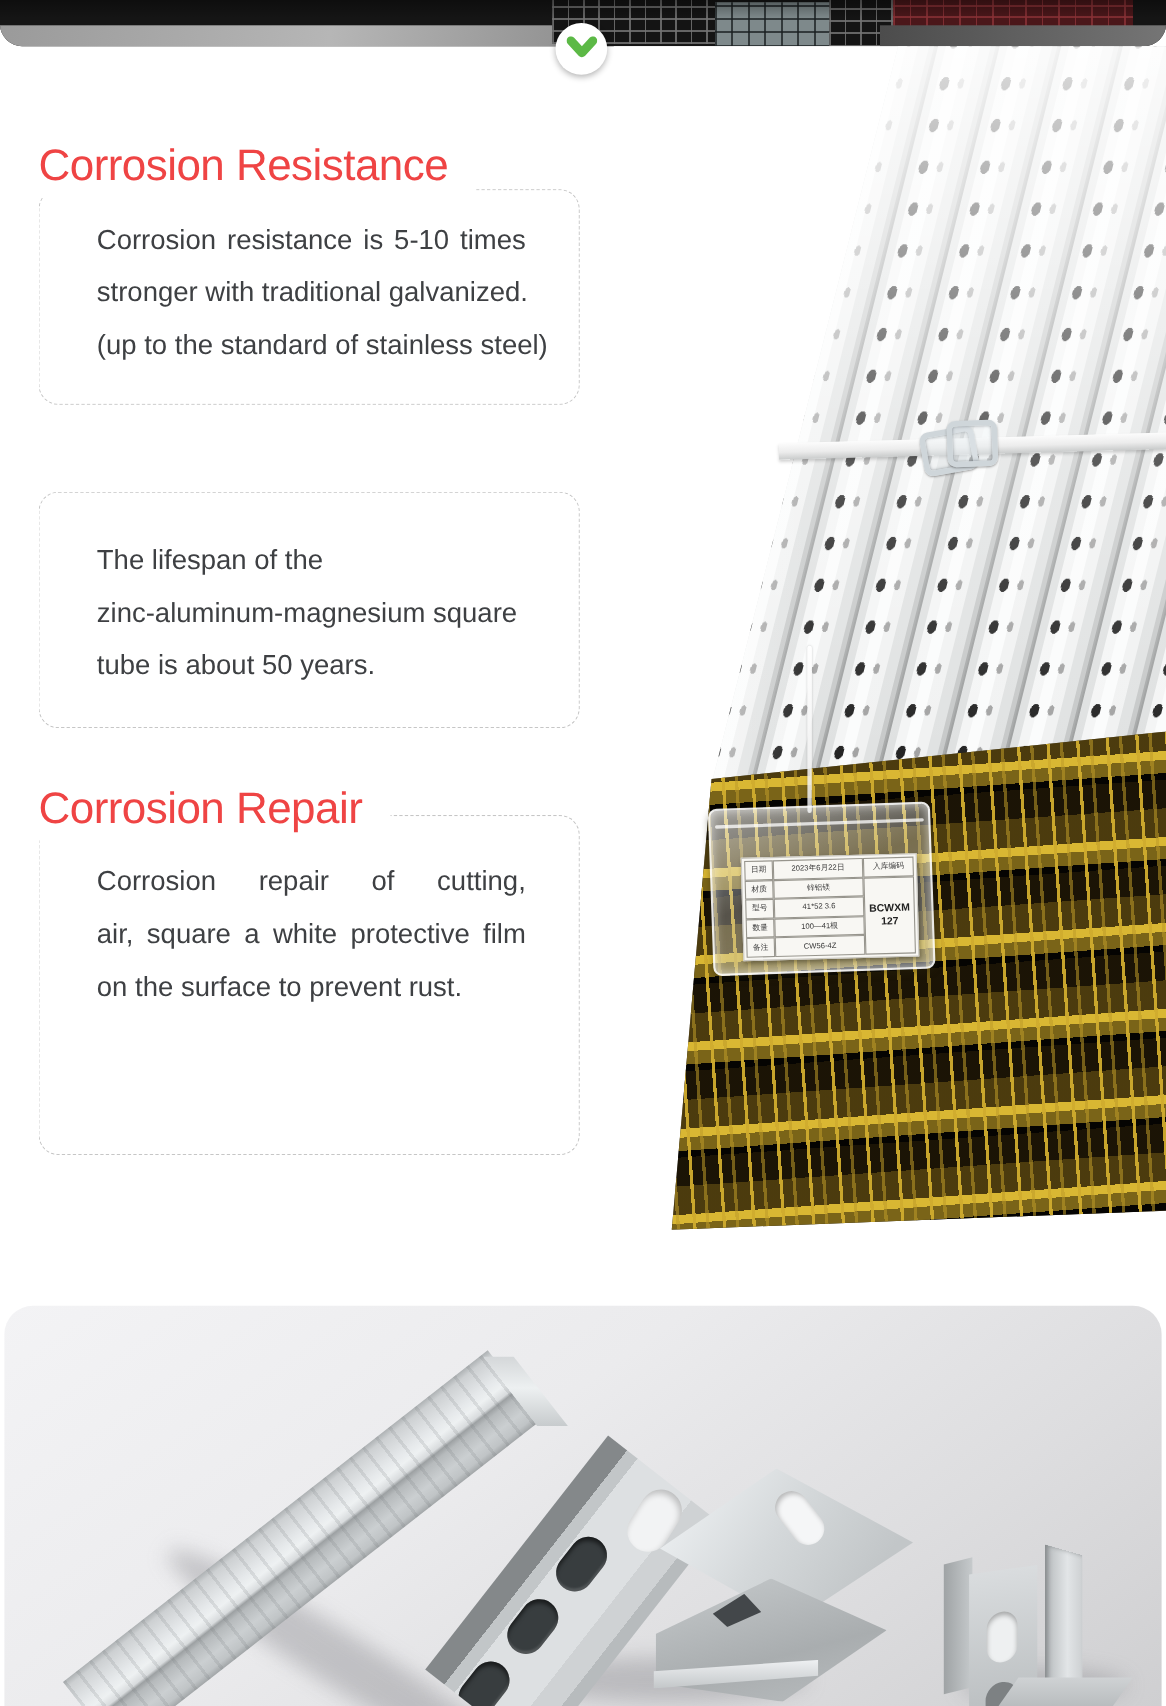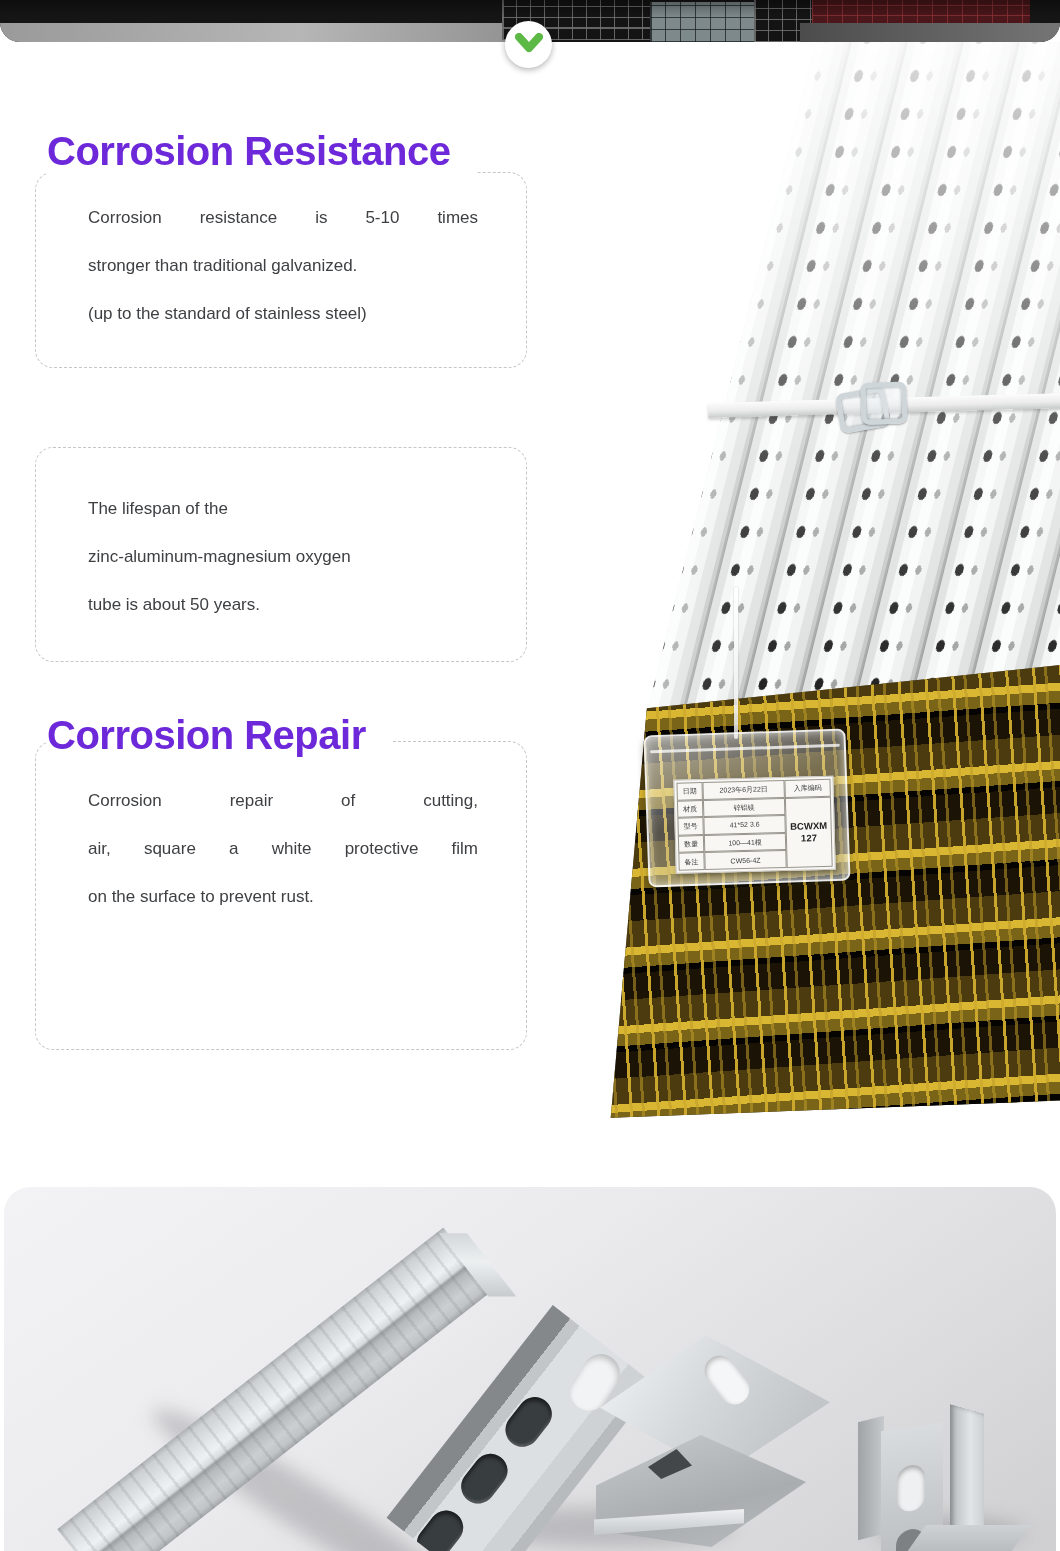--- a/index.html
+++ b/index.html
@@ -79,27 +79,27 @@
 
   
   .feature { position:absolute; left:35px; width:492px; }
   .f1 { top:172px; height:196px; }
   .f2 { top:447px; height:215px; }
   .f3 { top:741px; height:309px; }
   .feature-box { position:absolute; inset:0; border:1.5px dashed #c6c6c6; border-radius:18px; }
   .f1 .feature-box { padding:21px 48px 0 52px; }
   .f2 .feature-box { padding:37px 48px 0 52px; }
   .f3 .feature-box { padding:35px 48px 0 52px; }
-  .feature-title { position:absolute; margin:0; left:12px; background:#fff; z-index:2;
-    color:#6d28d9; font-size:40px; font-weight:bold; letter-spacing:-.5px; line-height:1.15;
+  .feature-title { position:absolute; margin:0; left:0; background:#fff; z-index:2;
+    color:#ef4444; font-size:40px; font-weight:normal; letter-spacing:-.5px; line-height:1.15;
     padding:0 26px 6px 0; white-space:nowrap; }
   .f1 .feature-title { top:-44px; }
   .f2 .feature-title { top:-33px; }
   .f3 .feature-title { top:-29px; }
-  .line { margin:0; height:48px; line-height:48px; font-size:17px; color:#3e4043; white-space:nowrap; }
+  .line { margin:0; height:48px; line-height:48px; font-size:25px; color:#3e4043; white-space:nowrap; }
   .line.j { white-space:normal; text-align:justify; text-align-last:justify; }
 
   
   .photo-bottom { position:absolute; left:4px; top:1187px; width:1052px; height:364px;
     border-radius:26px 26px 0 0; overflow:hidden;
     background:linear-gradient(145deg,#f3f3f5 0%,#ebebed 40%,#dddddf 72%,#cfcfd1 100%); }
   .pb-shadow { position:absolute; background:rgba(120,120,125,.35); border-radius:50%; filter:blur(9px); }
   .sh1 { left:120px; top:300px; width:380px; height:50px; transform:rotate(32deg); }
   .sh2 { left:470px; top:320px; width:260px; height:40px; }
   .sh3 { left:870px; top:330px; width:150px; height:30px; }
@@ -204,30 +204,30 @@
         <div class="lc">100—41根</div>
         <div class="lc">备注</div>
         <div class="lc">CW56-4Z</div>
       </div>
     </div>
   </div>
 
   <section class="feature f1">
     <div class="feature-box">
       <p class="line j">Corrosion resistance is 5-10 times</p>
-      <p class="line">stronger than traditional galvanized.</p>
+      <p class="line">stronger with traditional galvanized.</p>
       <p class="line">(up to the standard of stainless steel)</p>
     </div>
     <h2 class="feature-title">Corrosion Resistance</h2>
   </section>
 
   <section class="feature f2">
     <div class="feature-box">
       <p class="line">The lifespan of the</p>
-      <p class="line">zinc-aluminum-magnesium oxygen</p>
+      <p class="line">zinc-aluminum-magnesium square</p>
       <p class="line">tube is about 50 years.</p>
     </div>
   </section>
 
   <section class="feature f3">
     <div class="feature-box">
       <p class="line j">Corrosion repair of cutting,</p>
       <p class="line j">air, square a white protective film</p>
       <p class="line">on the surface to prevent rust.</p>
     </div>

